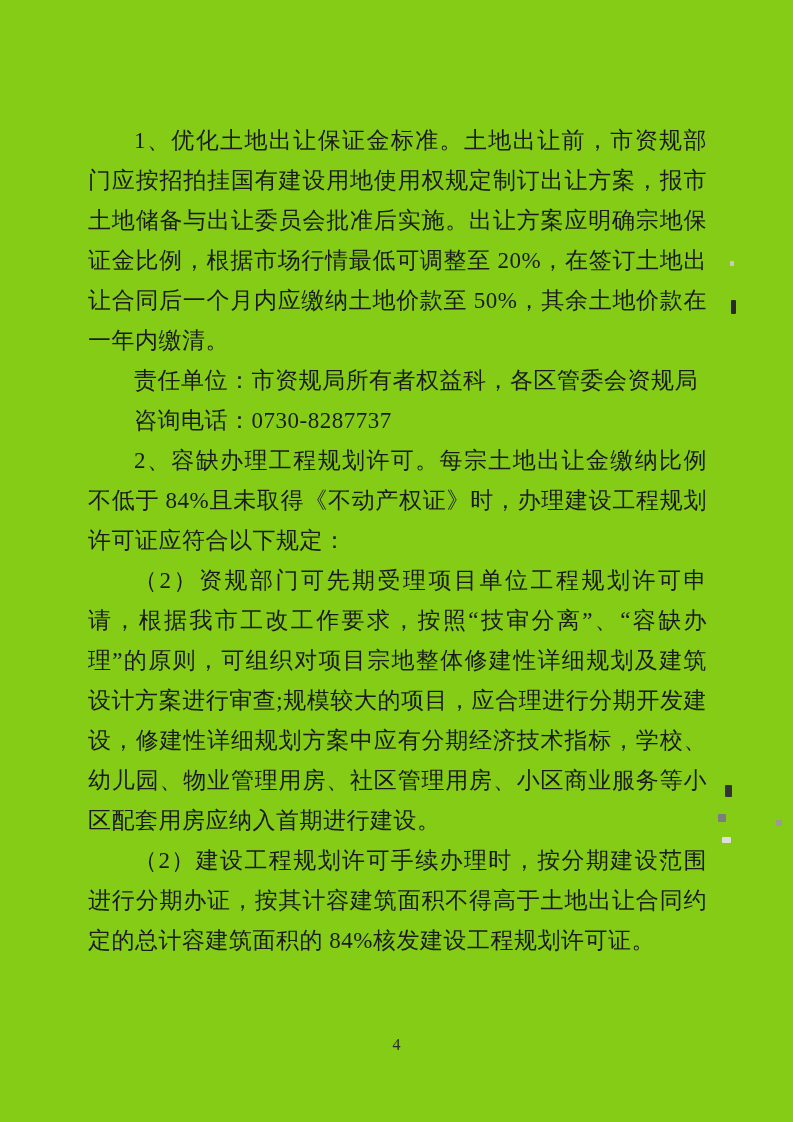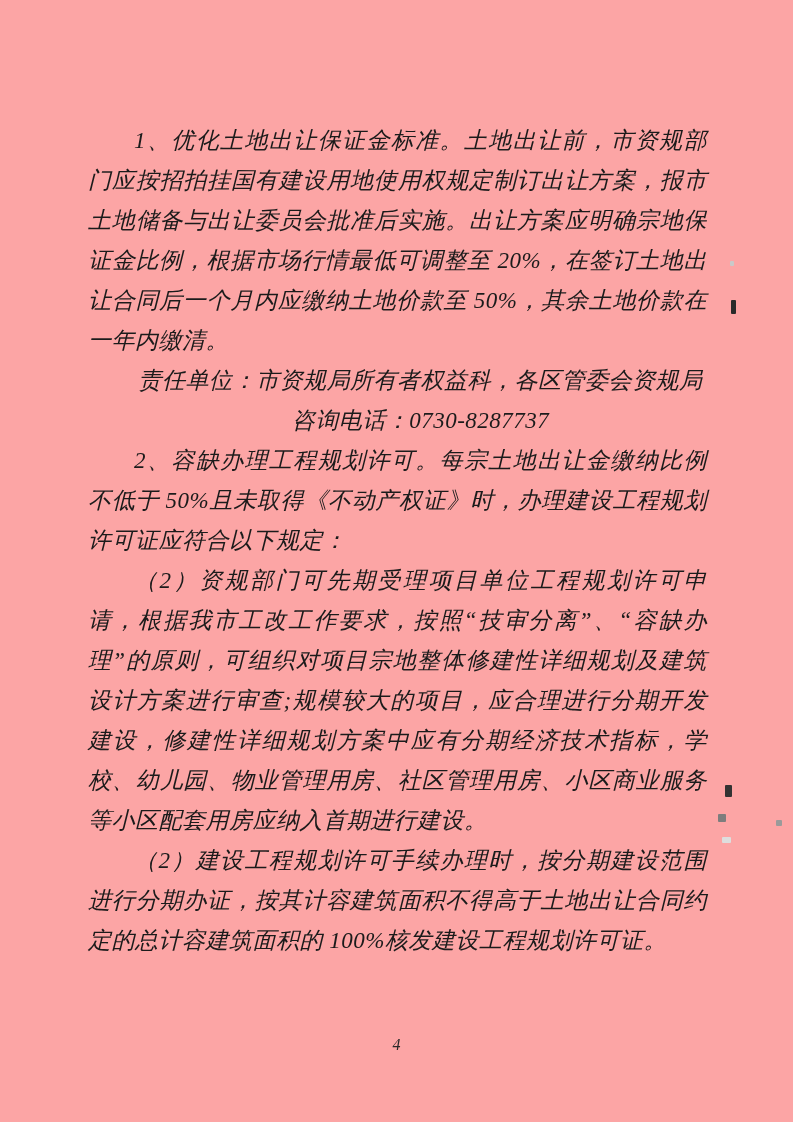--- a/index.html
+++ b/index.html
@@ -10,40 +10,39 @@
     width: 793px;
     height: 1122px;
     position: relative;
     background: #fdfdfc;
     overflow: hidden;
     font-family: "Liberation Serif", "DejaVu Serif", serif;
   }
   .page {
     position: absolute;
     inset: 0;
-    background: #fca5a5;
-    font-style: italic;
+    background: #84cc16;
   }
   .content {
     position: absolute;
     left: 88px;
     top: 121px;
     width: 619px;
     color: #1b1b1b;
     font-size: 23px;
     line-height: 40px;
   }
   .para {
     margin: 0;
     text-indent: 2em;
     text-align: justify;
     letter-spacing: 0.5px;
   }
   .para.meta {
-    text-align: center;
+    text-align: left;
   }
   .page-number {
     position: absolute;
     top: 1036px;
     left: 0;
     width: 100%;
     text-align: center;
     font-size: 16px;
     color: #2a2a2a;
     font-family: "Liberation Serif", "DejaVu Serif", serif;
@@ -61,23 +60,23 @@
 </style>
 </head>
 <body>
 
 <div class="page">
 
   <div class="content">
     <p class="para">1、优化土地出让保证金标准。土地出让前，市资规部门应按招拍挂国有建设用地使用权规定制订出让方案，报市土地储备与出让委员会批准后实施。出让方案应明确宗地保证金比例，根据市场行情最低可调整至 20%，在签订土地出让合同后一个月内应缴纳土地价款至 50%，其余土地价款在一年内缴清。</p>
     <p class="para meta">责任单位：市资规局所有者权益科，各区管委会资规局</p>
     <p class="para meta">咨询电话：0730-8287737</p>
-    <p class="para">2、容缺办理工程规划许可。每宗土地出让金缴纳比例不低于 50%且未取得《不动产权证》时，办理建设工程规划许可证应符合以下规定：</p>
+    <p class="para">2、容缺办理工程规划许可。每宗土地出让金缴纳比例不低于 84%且未取得《不动产权证》时，办理建设工程规划许可证应符合以下规定：</p>
     <p class="para">（2）资规部门可先期受理项目单位工程规划许可申请，根据我市工改工作要求，按照“技审分离”、“容缺办理”的原则，可组织对项目宗地整体修建性详细规划及建筑设计方案进行审查;规模较大的项目，应合理进行分期开发建设，修建性详细规划方案中应有分期经济技术指标，学校、幼儿园、物业管理用房、社区管理用房、小区商业服务等小区配套用房应纳入首期进行建设。</p>
-    <p class="para">（2）建设工程规划许可手续办理时，按分期建设范围进行分期办证，按其计容建筑面积不得高于土地出让合同约定的总计容建筑面积的 100%核发建设工程规划许可证。</p>
+    <p class="para">（2）建设工程规划许可手续办理时，按分期建设范围进行分期办证，按其计容建筑面积不得高于土地出让合同约定的总计容建筑面积的 84%核发建设工程规划许可证。</p>
   </div>
 
   <div class="page-number">4</div>
 
   <div class="speck s1"></div>
   <div class="speck s2"></div>
   <div class="speck s3"></div>
   <div class="speck s4"></div>
   <div class="speck s5"></div>
   <div class="speck s6"></div>

